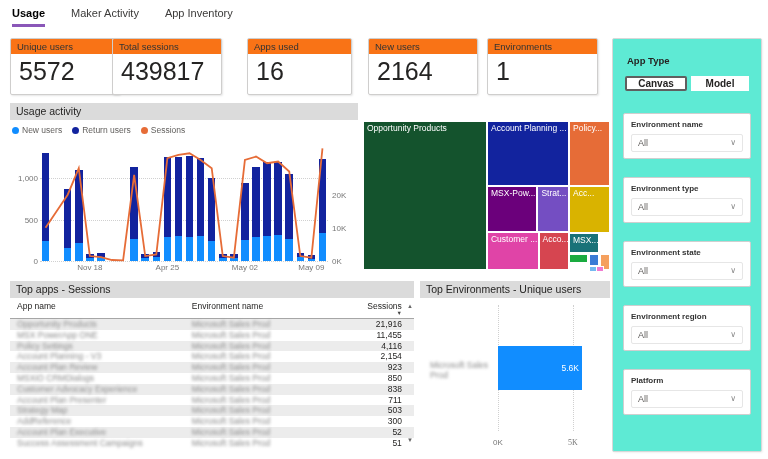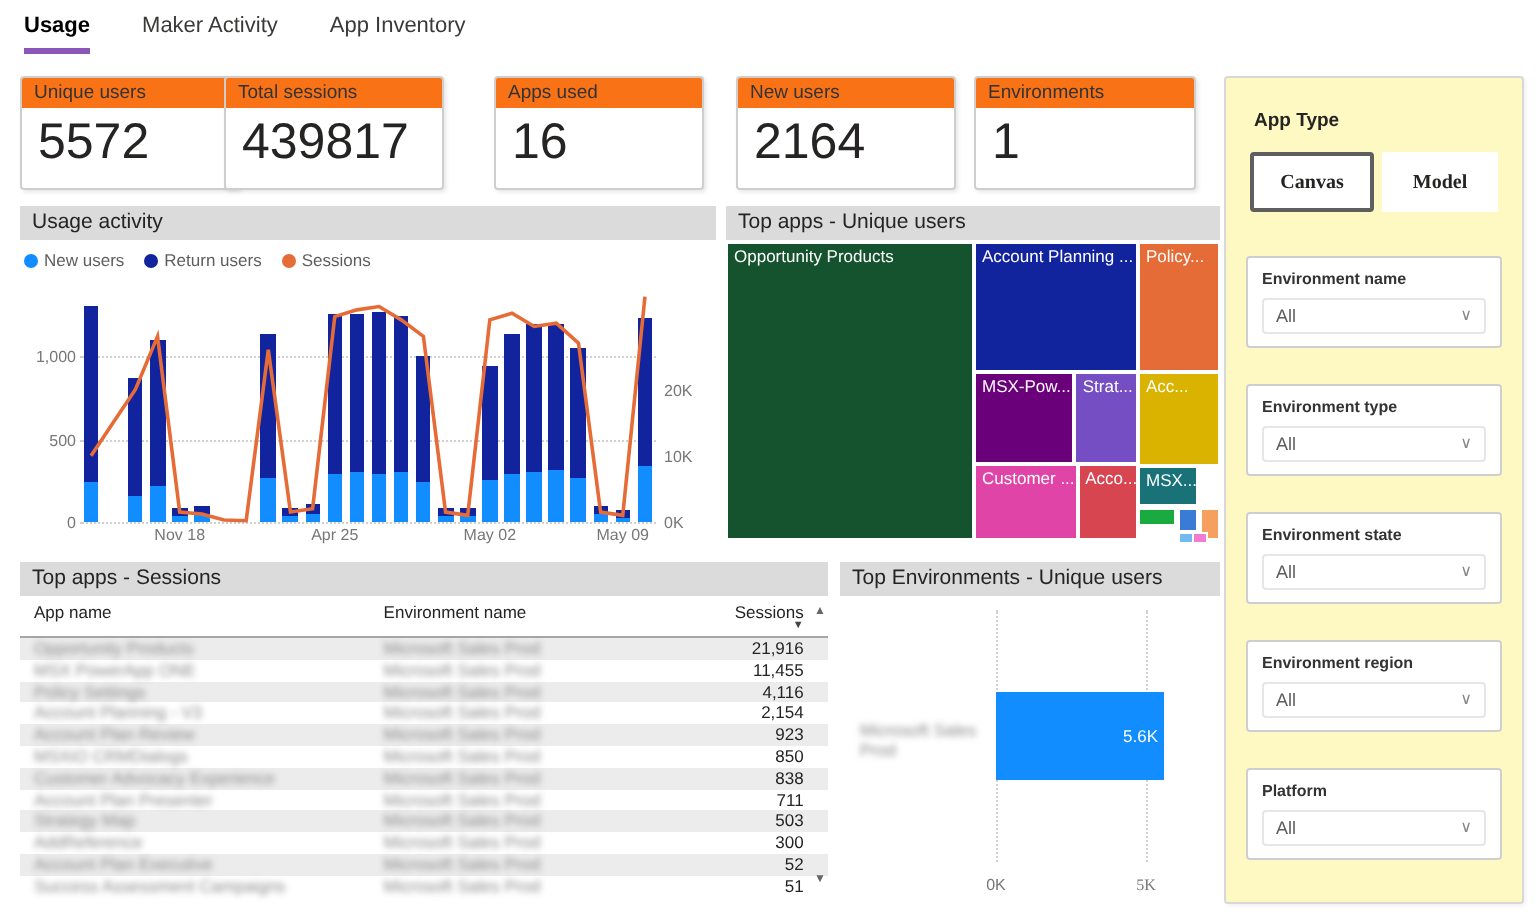--- a/index.html
+++ b/index.html
@@ -56,25 +56,25 @@
   
   .envplot { position:absolute; left:78px; right:16px; top:24px; bottom:28px; }
   .gridline-v { position:absolute; top:0; bottom:0; border-left:1px dotted #d0d0d0; }
   .envbar { position:absolute; left:0; top:50%; transform:translateY(-50%); height:44px; cursor:pointer; }
   .envbar .blabel { position:absolute; right:3px; top:50%; transform:translateY(-50%); color:#fff; font-size:8.5px; }
   .envcat { position:absolute; left:10px; top:50%; transform:translateY(-50%); font-size:8.5px; width:62px; }
   .envxt { position:absolute; bottom:-16px; transform:translateX(-50%); font-size:8px; color:#777; }
 
   
   .fpanel { position:absolute; left:612px; top:38px; width:150px; height:414px;
-            background:#fef9c3; border:1px solid #d8d8d8; border-radius:2px; box-shadow:1px 1px 2px rgba(0,0,0,.06); }
+            background:#5eead4; border:1px solid #d8d8d8; border-radius:2px; box-shadow:1px 1px 2px rgba(0,0,0,.06); }
   .fp-label { font-weight:bold; font-size:9.5px; color:#252423; margin:16px 14px 10px; }
   .appbtns { display:flex; margin:0 12px; gap:4px; }
-  .appbtn { flex:1; height:30px; display:flex; align-items:center; justify-content:center;
-            font-weight:bold; font-size:10px; color:#252423; cursor:pointer; background:#fff;font-family:Liberation Serif, serif; }
+  .appbtn { flex:1; height:15px; display:flex; align-items:center; justify-content:center;
+            font-weight:bold; font-size:10px; color:#252423; cursor:pointer; background:#fff; }
   .appbtn.sel { border:2px solid #5f5f5f; border-radius:2px; }
   .dd { background:#fff; border:1px solid #cfcfcf; border-radius:2px; margin:0 10px 18px; padding:6px 7px 6px; }
   .dd .lbl { font-weight:bold; font-size:8px; color:#333; margin-bottom:5px; }
   .dd .sel { border:1px solid #e6e6e6; border-radius:2px; padding:3px 6px; display:flex;
              justify-content:space-between; align-items:flex-start; color:#605e5c; font-size:9px; cursor:pointer; }
   .dd .chev { color:#888; font-size:8px; }
 </style>
 </head>
 <body>
 
@@ -228,21 +228,20 @@
       <span class="yl" style="left: 322px; top: 120.857px; position: absolute;">10K</span>
       <span class="yl" style="left: 322px; top: 154px; position: absolute;">0K</span>
       <span class="xt" style="left: 79.8462px; top: 160px;">Nov 18</span>
       <span class="xt" style="left: 157.385px; top: 160px;">Apr 25</span>
       <span class="xt" style="left: 234.923px; top: 160px;">May 02</span>
       <span class="xt" style="left: 301.385px; top: 160px;">May 09</span>
     </div>
 </div>
 
 <div class="panel" style="left:363px; top:103px; width:247px; height:167px;">
-  <div class="panel-hd">Top apps - Unique users</div>
   <div class="tmap" id="tmap">
       <div class="tile" style="left: 0%; top: 0%; width: 50.2%; height: 100%; background: #14532d;">Opportunity Products</div>
       <div class="tile" style="left: 50.2%; top: 0%; width: 33.2%; height: 43.8%; background: rgb(18, 35, 158);">Account Planning ...</div>
       <div class="tile" style="left: 83.4%; top: 0%; width: 16.6%; height: 43.8%; background: rgb(230, 108, 55);">Policy...</div>
       <div class="tile" style="left: 50.2%; top: 43.8%; width: 20.4%; height: 30.4%; background: rgb(107, 0, 123);">MSX-Pow...</div>
       <div class="tile" style="left: 70.6%; top: 43.8%; width: 12.8%; height: 30.4%; background: rgb(116, 78, 194);">Strat...</div>
       <div class="tile" style="left: 83.4%; top: 43.8%; width: 16.6%; height: 31.2%; background: rgb(217, 179, 0);">Acc...</div>
       <div class="tile" style="left: 50.2%; top: 74.2%; width: 20.9%; height: 25.8%; background: rgb(224, 68, 167);">Customer ...</div>
       <div class="tile" style="left: 71.1%; top: 74.2%; width: 12.3%; height: 25.8%; background: rgb(214, 69, 80);">Acco...</div>
       <div class="tile" style="left: 83.4%; top: 75%; width: 12%; height: 13.6%; background: rgb(25, 114, 120);">MSX...</div>

